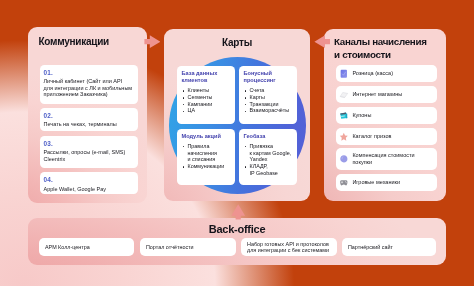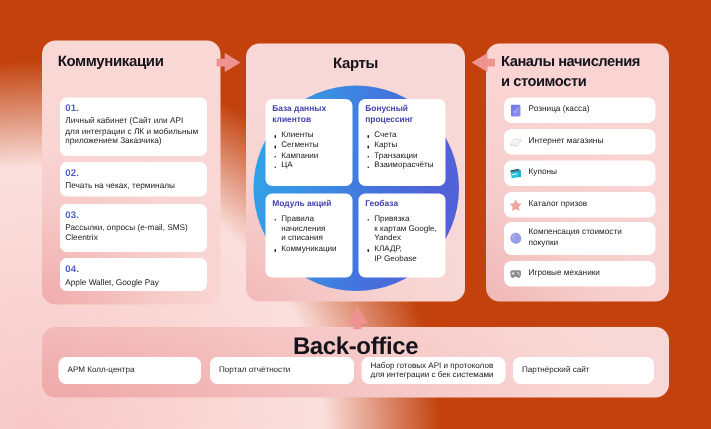--- a/index.html
+++ b/index.html
@@ -17,21 +17,21 @@
   #panel-core{left:164px;top:29px;width:146px;height:172px;
        background:radial-gradient(ellipse 165px 150px at -8% 108%, #f0b5b4 0%, #f3c0bf 25%, #f6d0ce 58%, #f7d6d4 82%, #f7d8d6 100%);}
   #panel-right{left:324px;top:29px;width:122px;height:172px;
        background:radial-gradient(ellipse 170px 165px at -18% 112%, #ecb2b1 0%, #f0b9b8 22%, #f5ccca 55%, #f8d2d0 80%, #f9d4d2 100%);}
   #panel-bottom{left:28px;top:218px;width:418px;height:47px;
        background:radial-gradient(ellipse 430px 150px at -6% 135%, #eda2a2 0%, #f0aeae 22%, #f5c6c5 58%, #f8d4d2 88%, #f8d8d6 100%);}
   .h-title{position:absolute;font-weight:bold;color:#14131a;letter-spacing:-0.1px;}
   #t-left{left:10.5px;top:8.5px;font-size:10px;letter-spacing:-0.25px;}
   #t-core{left:0;right:0;top:7.5px;font-size:10px;letter-spacing:-0.25px;text-align:center;}
   #t-right{left:10px;top:5.5px;font-size:9.8px;letter-spacing:-0.3px;line-height:13.2px;width:110px;white-space:pre-line;}
-  #t-bottom{left:0;width:474px;top:222.5px;font-size:16px;letter-spacing:-0.25px;text-align:center;}
+  #t-bottom{left:0;width:474px;top:222.5px;font-size:11px;letter-spacing:-0.25px;text-align:center;}
   .wcard{position:absolute;background:#fff;border-radius:4.5px;left:11.5px;width:98px;
          padding:5px 5px 5px 4px;box-sizing:border-box;}
   .num{color:#4f60c8;font-weight:bold;font-size:6.4px;letter-spacing:0.15px;line-height:6px;}
   .ctext{color:#1a1a20;font-size:5.5px;line-height:6.6px;margin-top:2.6px;}
   #lc0{top:37.5px;height:39.5px;}
   #lc1{top:80.5px;height:23.5px;}
   #lc2{top:108.5px;height:32.5px;}
   #lc3{top:145px;height:21.5px;}
   
   #circle{position:absolute;left:169px;top:57px;width:137px;height:137px;border-radius:50%;

